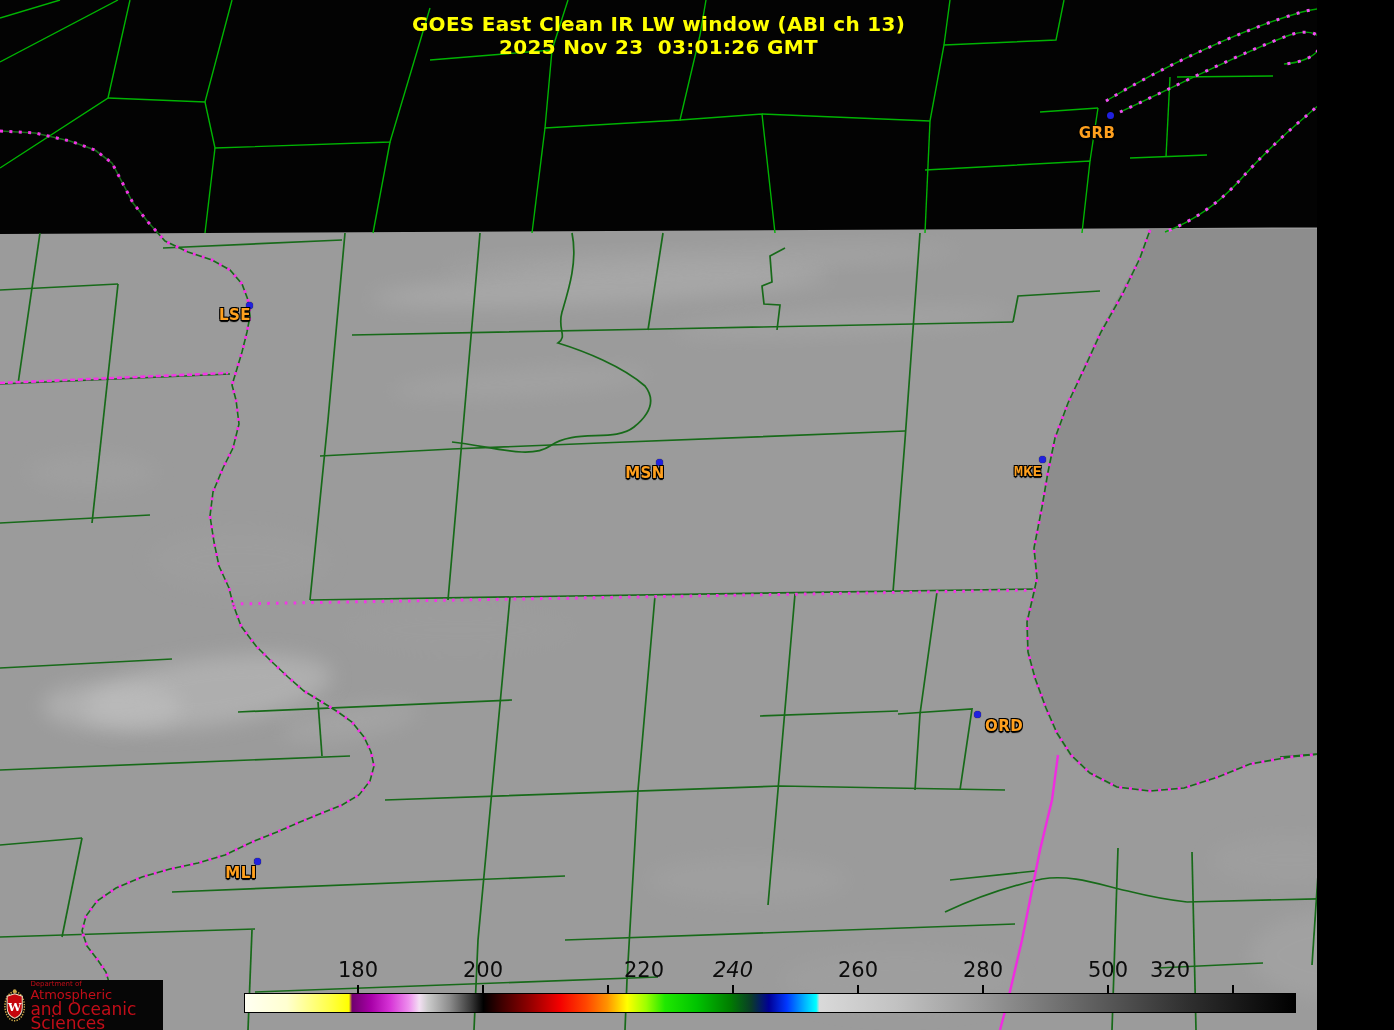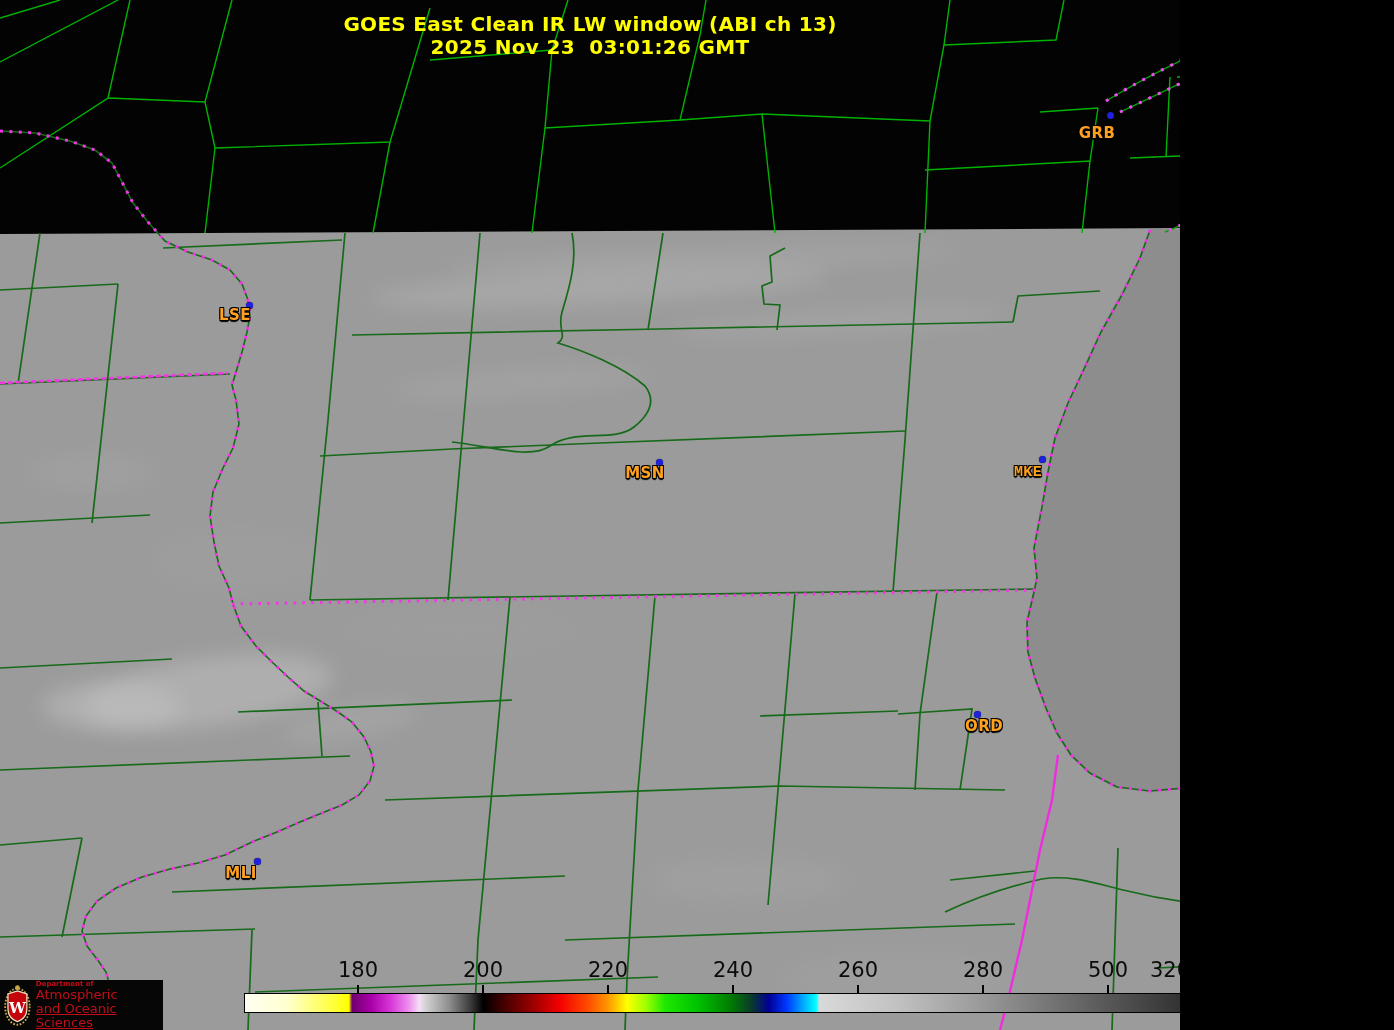--- a/index.html
+++ b/index.html
@@ -1,16 +1,16 @@
 <!DOCTYPE html>
 <html><head>
 <meta charset="utf-8">
 <style>
   html,body{margin:0;padding:0;background:#000;}
-  .stage{position:relative;width:1180px;height:1030px;background:#9b9b9b;overflow:hidden;
+  .stage{position:relative;width:1317px;height:1030px;background:#9b9b9b;overflow:hidden;
          font-family:"DejaVu Sans",sans-serif;}
   .map{position:absolute;left:0;top:0;}
 
   .title{position:absolute;top:13px;left:0;width:100%;text-align:center;
          color:#ffff00;font-weight:bold;font-size:20px;line-height:23px;letter-spacing:.3px;}
   .title-line{white-space:pre;}
 
   .station-dot{position:absolute;width:7px;height:7px;border-radius:50%;
                background:#2020df;box-shadow:0 0 1px #000;}
   .station-label{position:absolute;transform:translate(-50%,-50%);
@@ -19,23 +19,23 @@
 
   .colorbar{position:absolute;left:244px;top:993px;width:1052px;height:20px;
             border:1px solid #000;box-sizing:border-box;}
   .cbtick{position:absolute;top:985px;width:2px;height:8px;background:#000;transform:translateX(-1px);}
   .cblabel{position:absolute;top:958px;transform:translateX(-50%);
            font-size:21px;color:#0b0b0b;white-space:pre;}
 
   .logo{position:absolute;left:0;top:980px;width:163px;height:50px;background:#060606;
         display:flex;align-items:center;box-sizing:border-box;padding-left:4px;}
   .logo-text{margin-left:5px;color:#c20d18;}
-  .logo-l1{font-size:7px;font-weight:bold;line-height:8px;}
+  .logo-l1{font-size:7px;font-weight:normal;line-height:8px;}
   .logo-l2{font-size:13px;line-height:14px;}
-  .logo-l3{font-size:13px;line-height:14px;text-decoration:underline;}
+  .logo-l3{font-size:17px;line-height:14px;}
 </style>
 </head>
 <body>
 
 <div class="stage">
 
   <svg class="map" width="1394" height="1030" viewBox="0 0 1394 1030">
     <defs>
       <filter id="blur10" x="-50%" y="-50%" width="200%" height="200%">
         <feGaussianBlur stdDeviation="10"></feGaussianBlur>
@@ -185,38 +185,38 @@
   <span class="station-dot" style="left:246px;top:302px;"></span>
   <span class="station-label" style="left:235px;top:315px;">LSE</span>
 
   <span class="station-dot" style="left:656px;top:459px;"></span>
   <span class="station-label" style="left:645px;top:473px;">MSN</span>
 
   <span class="station-dot" style="left:1039px;top:456px;"></span>
   <span class="station-label" style="left:1028px;top:472px;font-family:Liberation Mono, monospace;">MKE</span>
 
   <span class="station-dot" style="left:974px;top:711px;"></span>
-  <span class="station-label" style="left:963px;top:726px;padding-left:42px;">ORD</span>
+  <span class="station-label" style="left:983px;top:726px;padding-left:42px;">ORD</span>
 
   <span class="station-dot" style="left:254px;top:858px;"></span>
   <span class="station-label" style="left:241px;top:873px;text-align:center;">MLI</span>
 
   <div class="colorbar" style="background: linear-gradient(90deg, rgb(255, 255, 242) 0%, rgb(255, 255, 208) 4%, rgb(255, 255, 74) 8%, rgb(255, 255, 0) 9.9%, rgb(112, 0, 110) 10.2%, rgb(168, 0, 168) 12%, rgb(214, 51, 214) 13.8%, rgb(238, 143, 238) 15.6%, rgb(243, 223, 243) 16.6%, rgb(204, 204, 204) 17.4%, rgb(140, 140, 140) 19.5%, rgb(58, 58, 58) 21.5%, rgb(0, 0, 0) 22.7%, rgb(64, 0, 0) 24.5%, rgb(142, 0, 0) 27%, rgb(244, 0, 0) 30%, rgb(255, 70, 0) 32.5%, rgb(255, 147, 0) 34.5%, rgb(255, 255, 0) 36.4%, rgb(157, 255, 0) 38.2%, rgb(31, 232, 0) 40%, rgb(0, 196, 0) 43%, rgb(0, 125, 0) 46.2%, rgb(10, 60, 40) 48.2%, rgb(0, 0, 150) 49.9%, rgb(0, 56, 255) 51.6%, rgb(0, 180, 255) 53.3%, rgb(0, 255, 255) 54.4%, rgb(217, 217, 217) 54.7%, rgb(194, 194, 194) 62%, rgb(154, 154, 154) 70%, rgb(99, 99, 99) 80%, rgb(46, 46, 46) 90%, rgb(11, 11, 11) 97.5%, rgb(0, 0, 0) 100%);"></div>
   <div class="cbtick" style="left:358px;"></div>
   <div class="cbtick" style="left:483px;"></div>
   <div class="cbtick" style="left:608px;"></div>
   <div class="cbtick" style="left:733px;"></div>
   <div class="cbtick" style="left:858px;"></div>
   <div class="cbtick" style="left:983px;"></div>
   <div class="cbtick" style="left:1108px;"></div>
   <div class="cbtick" style="left:1233px;"></div>
   <div class="cblabel" style="left:358px;">180</div>
   <div class="cblabel" style="left:483px;">200</div>
-  <div class="cblabel" style="left:608px;">220</div>
-  <div class="cblabel" style="left:733px;">240</div>
+  <div class="cblabel" style="left:644px;">220</div>
+  <div class="cblabel" style="left:733px;font-style:italic;">240</div>
   <div class="cblabel" style="left:858px;">260</div>
   <div class="cblabel" style="left:983px;">280</div>
   <div class="cblabel" style="left:1108px;">500</div>
   <div class="cblabel" style="left:1170px;">320</div>
 
   <div class="logo">
     <svg width="30" height="46" viewBox="0 0 34 52">
       <circle cx="17" cy="4" r="3" fill="#caa647"></circle>
       <ellipse cx="17" cy="28" rx="15.5" ry="23" fill="none" stroke="#caa647" stroke-width="2.4" stroke-dasharray="2.2 2"></ellipse>
       <path d="M17,8 L29,12 L29,30 Q29,43 17,47 Q5,43 5,30 L5,12 Z" fill="#c5050c" stroke="#f0e0c0" stroke-width="1.6"></path>

